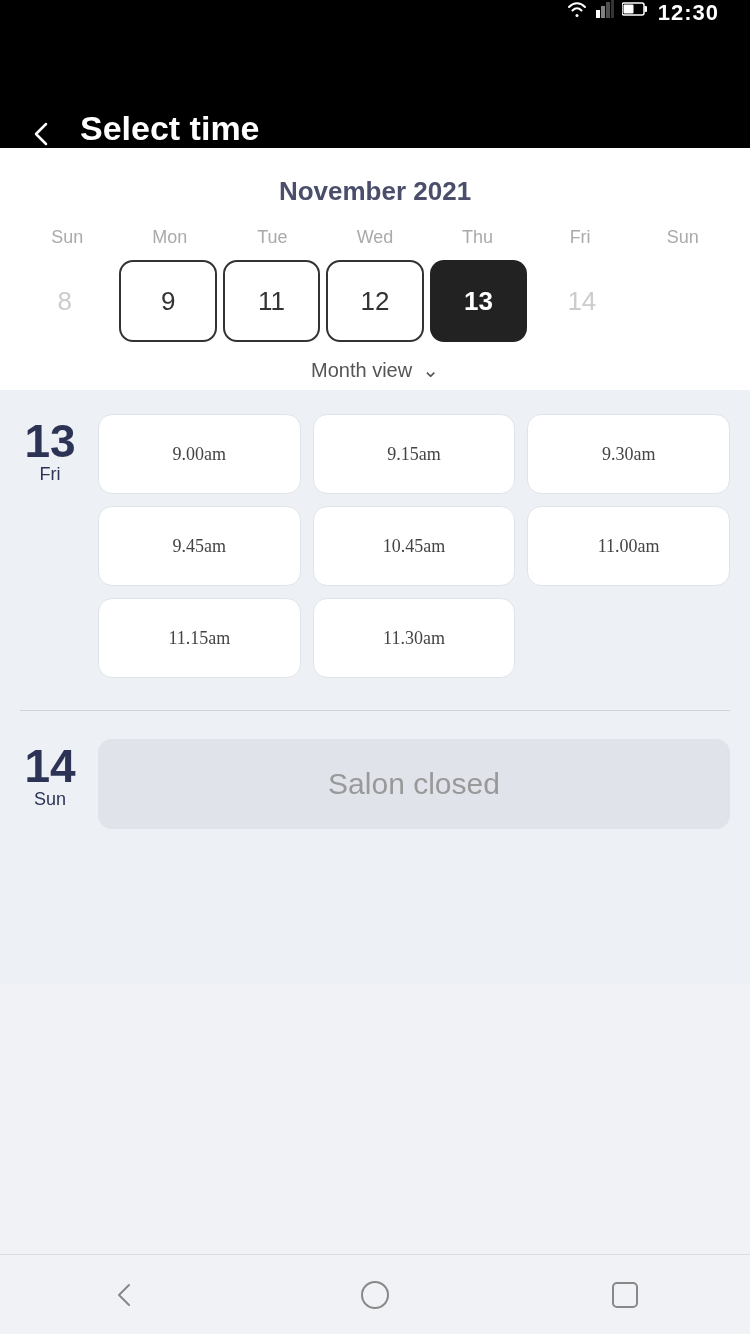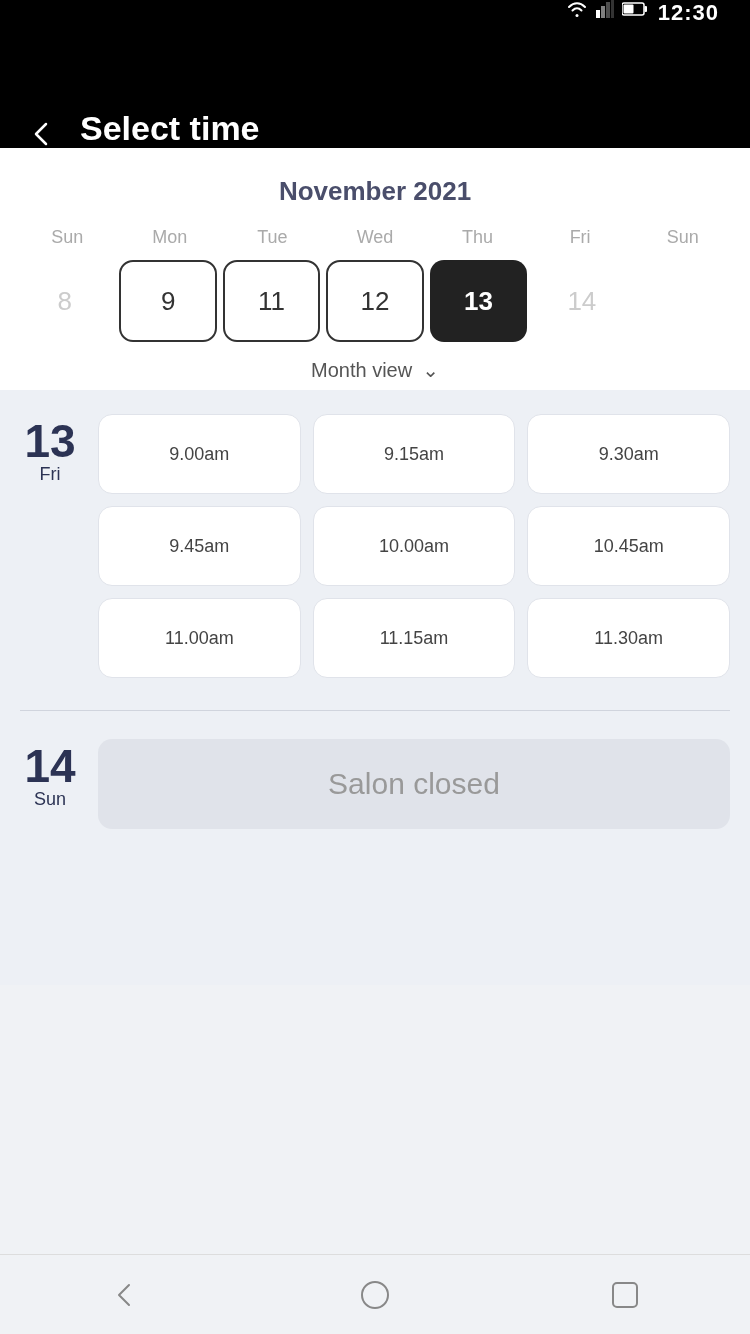--- a/index.html
+++ b/index.html
@@ -167,20 +167,21 @@
       background: #fff;
       border-radius: 14px;
       height: 80px;
       display: flex;
       align-items: center;
       justify-content: center;
       font-size: 18px;
       color: #444;
       cursor: pointer;
       border: 1.5px solid #e0e3ea;
+      font-family: Liberation Serif, serif;
     }
 
     
     .divider {
       border: none;
       border-top: 1px solid #d0d4dd;
       margin: 0 0 28px 0;
     }
     .closed-box {
       flex: 1;
@@ -298,21 +299,20 @@
   <div class="day-section">
     <div class="day-label">
       <span class="day-number">13</span>
       <span class="day-name">Fri</span>
     </div>
     <div class="slots-grid">
       <div class="time-slot">9.00am</div>
       <div class="time-slot">9.15am</div>
       <div class="time-slot">9.30am</div>
       <div class="time-slot">9.45am</div>
-      <div class="time-slot">10.00am</div>
       <div class="time-slot">10.45am</div>
       <div class="time-slot">11.00am</div>
       <div class="time-slot">11.15am</div>
       <div class="time-slot">11.30am</div>
     </div>
   </div>
 
   <hr class="divider">
 
   <div class="day-section">

